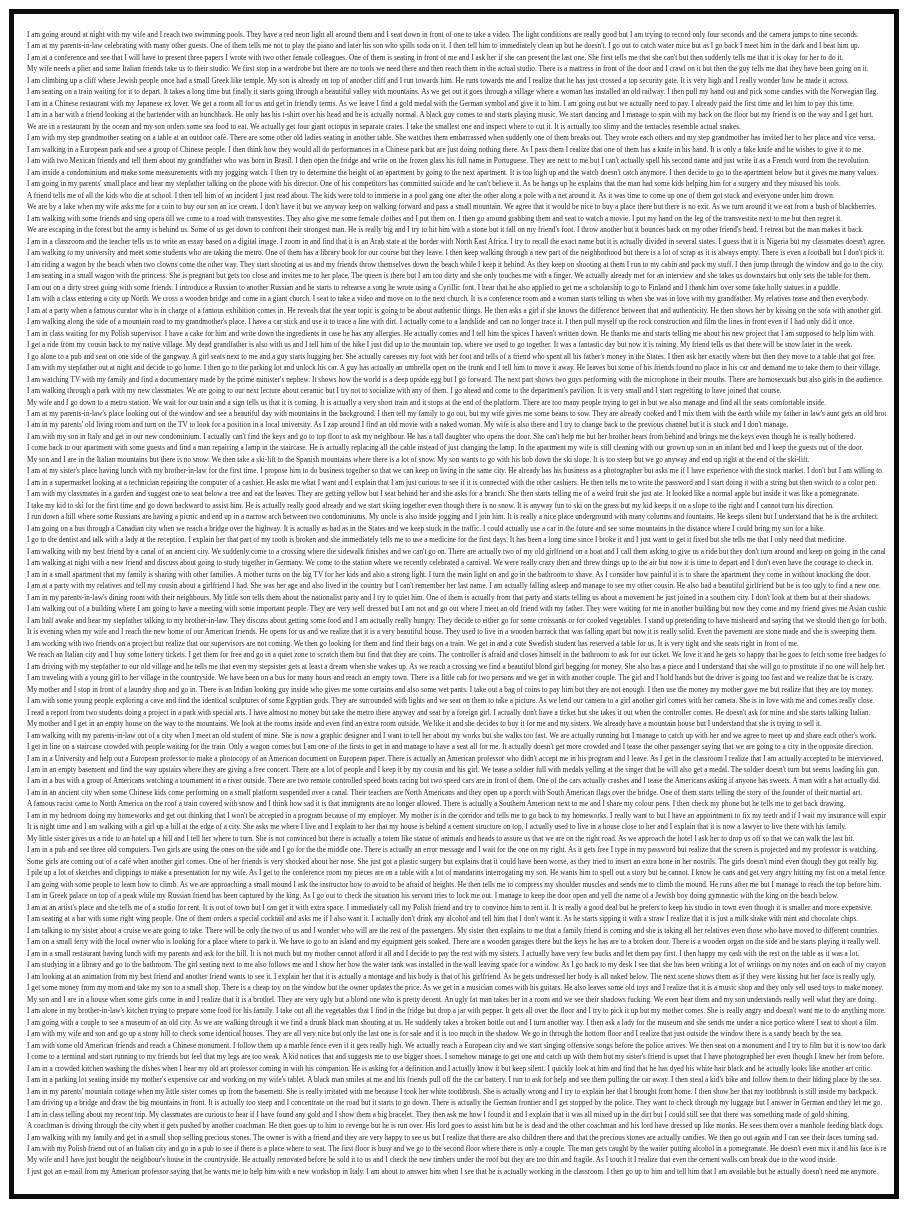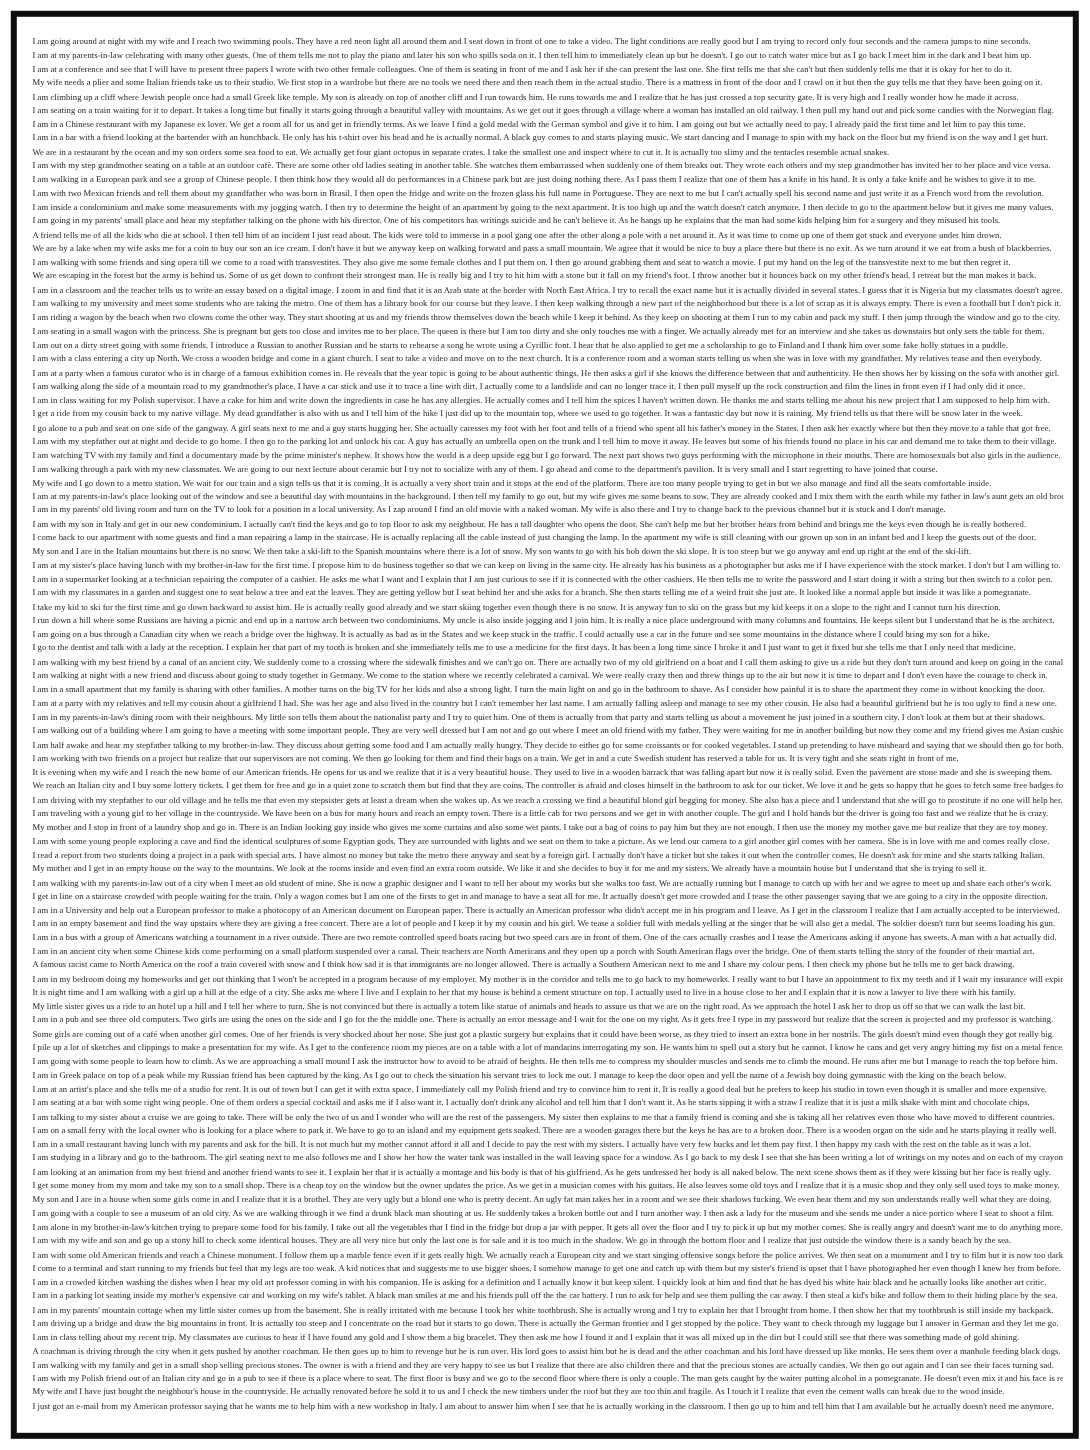--- a/index.html
+++ b/index.html
@@ -56,21 +56,21 @@
         <div class="line">My wife needs a plier and some Italian friends take us to their studio. We first stop in a wardrobe but there are no tools we need there and then reach them in the actual studio. There is a mattress in front of the door and I crawl on it but then the guy tells me that they have been going on it.</div>
         <div class="line">I am climbing up a cliff where Jewish people once had a small Greek like temple. My son is already on top of another cliff and I run towards him. He runs towards me and I realize that he has just crossed a top security gate. It is very high and I really wonder how he made it across.</div>
         <div class="line">I am seating on a train waiting for it to depart. It takes a long time but finally it starts going through a beautiful valley with mountains. As we get out it goes through a village where a woman has installed an old railway. I then pull my hand out and pick some candies with the Norwegian flag.</div>
         <div class="line">I am in a Chinese restaurant with my Japanese ex lover. We get a room all for us and get in friendly terms. As we leave I find a gold medal with the German symbol and give it to him. I am going out but we actually need to pay. I already paid the first time and let him to pay this time.</div>
         <div class="line">I am in a bar with a friend looking at the bartender with an hunchback. He only has his t-shirt over his head and he is actually normal. A black guy comes to and starts playing music. We start dancing and I manage to spin with my back on the floor but my friend is on the way and I get hurt.</div>
         <div class="line">We are in a restaurant by the ocean and my son orders some sea food to eat. We actually get four giant octopus in separate crates. I take the smallest one and inspect where to cut it. It is actually too slimy and the tentacles resemble actual snakes.</div>
         <div class="line">I am with my step grandmother seating on a table at an outdoor cafè. There are some other old ladies seating in another table. She watches them embarrassed when suddenly one of them breaks out. They wrote each others and my step grandmother has invited her to her place and vice versa.</div>
         <div class="line">I am walking in a European park and see a group of Chinese people. I then think how they would all do performances in a Chinese park but are just doing nothing there. As I pass them I realize that one of them has a knife in his hand. It is only a fake knife and he wishes to give it to me.</div>
         <div class="line">I am with two Mexican friends and tell them about my grandfather who was born in Brasil. I then open the fridge and write on the frozen glass his full name in Portuguese. They are next to me but I can't actually spell his second name and just write it as a French word from the revolution.</div>
         <div class="line">I am inside a condominium and make some measurements with my jogging watch. I then try to determine the height of an apartment by going to the next apartment. It is too high up and the watch doesn't catch anymore. I then decide to go to the apartment below but it gives me many values.</div>
-        <div class="line">I am going in my parents' small place and hear my stepfather talking on the phone with his director. One of his competitors has writings suicide and he can't believe it. As he hangs up he explains that the man had some kids helping him for a surgery and they misused his tools.</div>
+        <div class="line">I am going in my parents' small place and hear my stepfather talking on the phone with his director. One of his competitors has committed suicide and he can't believe it. As he hangs up he explains that the man had some kids helping him for a surgery and they misused his tools.</div>
         <div class="line">A friend tells me of all the kids who die at school. I then tell him of an incident I just read about. The kids were told to immerse in a pool gang one after the other along a pole with a net around it. As it was time to come up one of them got stuck and everyone under him drown.</div>
         <div class="line">We are by a lake when my wife asks me for a coin to buy our son an ice cream. I don't have it but we anyway keep on walking forward and pass a small mountain. We agree that it would be nice to buy a place there but there is no exit. As we turn around it we eat from a bush of blackberries.</div>
         <div class="line">I am walking with some friends and sing opera till we come to a road with transvestites. They also give me some female clothes and I put them on. I then go around grabbing them and seat to watch a movie. I put my hand on the leg of the transvestite next to me but then regret it.</div>
         <div class="line">We are escaping in the forest but the army is behind us. Some of us get down to confront their strongest man. He is really big and I try to hit him with a stone but it fall on my friend's foot. I throw another but it bounces back on my other friend's head. I retreat but the man makes it back.</div>
         <div class="line">I am in a classroom and the teacher tells us to write an essay based on a digital image. I zoom in and find that it is an Arab state at the border with North East Africa. I try to recall the exact name but it is actually divided in several states. I guess that it is Nigeria but my classmates doesn't agree.</div>
         <div class="line">I am walking to my university and meet some students who are taking the metro. One of them has a library book for our course but they leave. I then keep walking through a new part of the neighborhood but there is a lot of scrap as it is always empty. There is even a football but I don't pick it.</div>
         <div class="line">I am riding a wagon by the beach when two clowns come the other way. They start shooting at us and my friends throw themselves down the beach while I keep it behind. As they keep on shooting at them I run to my cabin and pack my stuff. I then jump through the window and go to the city.</div>
         <div class="line">I am seating in a small wagon with the princess. She is pregnant but gets too close and invites me to her place. The queen is there but I am too dirty and she only touches me with a finger. We actually already met for an interview and she takes us downstairs but only sets the table for them.</div>
         <div class="line">I am out on a dirty street going with some friends. I introduce a Russian to another Russian and he starts to rehearse a song he wrote using a Cyrillic font. I hear that he also applied to get me a scholarship to go to Finland and I thank him over some fake holly statues in a puddle.</div>
         <div class="line">I am with a class entering a city up North. We cross a wooden bridge and come in a giant church. I seat to take a video and move on to the next church. It is a conference room and a woman starts telling us when she was in love with my grandfather. My relatives tease and then everybody.</div>
@@ -95,22 +95,22 @@
         <div class="line">I run down a hill where some Russians are having a picnic and end up in a narrow arch between two condominiums. My uncle is also inside jogging and I join him. It is really a nice place underground with many columns and fountains. He keeps silent but I understand that he is the architect.</div>
         <div class="line">I am going on a bus through a Canadian city when we reach a bridge over the highway. It is actually as bad as in the States and we keep stuck in the traffic. I could actually use a car in the future and see some mountains in the distance where I could bring my son for a hike.</div>
         <div class="line">I go to the dentist and talk with a lady at the reception. I explain her that part of my tooth is broken and she immediately tells me to use a medicine for the first days. It has been a long time since I broke it and I just want to get it fixed but she tells me that I only need that medicine.</div>
         <div class="line">I am walking with my best friend by a canal of an ancient city. We suddenly come to a crossing where the sidewalk finishes and we can't go on. There are actually two of my old girlfriend on a boat and I call them asking to give us a ride but they don't turn around and keep on going in the canal.</div>
         <div class="line">I am walking at night with a new friend and discuss about going to study together in Germany. We come to the station where we recently celebrated a carnival. We were really crazy then and threw things up to the air but now it is time to depart and I don't even have the courage to check in.</div>
         <div class="line">I am in a small apartment that my family is sharing with other families. A mother turns on the big TV for her kids and also a strong light. I turn the main light on and go in the bathroom to shave. As I consider how painful it is to share the apartment they come in without knocking the door.</div>
         <div class="line">I am at a party with my relatives and tell my cousin about a girlfriend I had. She was her age and also lived in the country but I can't remember her last name. I am actually falling asleep and manage to see my other cousin. He also had a beautiful girlfriend but he is too ugly to find a new one.</div>
         <div class="line">I am in my parents-in-law's dining room with their neighbours. My little son tells them about the nationalist party and I try to quiet him. One of them is actually from that party and starts telling us about a movement he just joined in a southern city. I don't look at them but at their shadows.</div>
         <div class="line">I am walking out of a building where I am going to have a meeting with some important people. They are very well dressed but I am not and go out where I meet an old friend with my father. They were waiting for me in another building but now they come and my friend gives me Asian cushions.</div>
         <div class="line">I am half awake and hear my stepfather talking to my brother-in-law. They discuss about getting some food and I am actually really hungry. They decide to either go for some croissants or for cooked vegetables. I stand up pretending to have misheard and saying that we should then go for both.</div>
+        <div class="line">It is evening when my wife and I reach the new home of our American friends. He opens for us and we realize that it is a very beautiful house. They used to live in a wooden barrack that was falling apart but now it is really solid. Even the pavement are stone made and she is sweeping them.</div>
         <div class="line">I am working with two friends on a project but realize that our supervisors are not coming. We then go looking for them and find their bags on a train. We get in and a cute Swedish student has reserved a table for us. It is very tight and she seats right in front of me.</div>
-        <div class="line">It is evening when my wife and I reach the new home of our American friends. He opens for us and we realize that it is a very beautiful house. They used to live in a wooden barrack that was falling apart but now it is really solid. Even the pavement are stone made and she is sweeping them.</div>
         <div class="line">We reach an Italian city and I buy some lottery tickets. I get them for free and go in a quiet zone to scratch them but find that they are coins. The controller is afraid and closes himself in the bathroom to ask for our ticket. We love it and he gets so happy that he goes to fetch some free badges for us.</div>
         <div class="line">I am driving with my stepfather to our old village and he tells me that even my stepsister gets at least a dream when she wakes up. As we reach a crossing we find a beautiful blond girl begging for money. She also has a piece and I understand that she will go to prostitute if no one will help her.</div>
         <div class="line">I am traveling with a young girl to her village in the countryside. We have been on a bus for many hours and reach an empty town. There is a little cab for two persons and we get in with another couple. The girl and I hold hands but the driver is going too fast and we realize that he is crazy.</div>
         <div class="line">My mother and I stop in front of a laundry shop and go in. There is an Indian looking guy inside who gives me some curtains and also some wet pants. I take out a bag of coins to pay him but they are not enough. I then use the money my mother gave me but realize that they are toy money.</div>
         <div class="line">I am with some young people exploring a cave and find the identical sculptures of some Egyptian gods. They are surrounded with lights and we seat on them to take a picture. As we lend our camera to a girl another girl comes with her camera. She is in love with me and comes really close.</div>
         <div class="line">I read a report from two students doing a project in a park with special arts. I have almost no money but take the metro there anyway and seat by a foreign girl. I actually don't have a ticket but she takes it out when the controller comes. He doesn't ask for mine and she starts talking Italian.</div>
         <div class="line">My mother and I get in an empty house on the way to the mountains. We look at the rooms inside and even find an extra room outside. We like it and she decides to buy it for me and my sisters. We already have a mountain house but I understand that she is trying to sell it.</div>
         <div class="line">I am walking with my parents-in-law out of a city when I meet an old student of mine. She is now a graphic designer and I want to tell her about my works but she walks too fast. We are actually running but I manage to catch up with her and we agree to meet up and share each other's work.</div>
         <div class="line">I get in line on a staircase crowded with people waiting for the train. Only a wagon comes but I am one of the firsts to get in and manage to have a seat all for me. It actually doesn't get more crowded and I tease the other passenger saying that we are going to a city in the opposite direction.</div>
         <div class="line">I am in a University and help out a European professor to make a photocopy of an American document on European paper. There is actually an American professor who didn't accept me in his program and I leave. As I get in the classroom I realize that I am actually accepted to be interviewed.</div>
@@ -128,22 +128,22 @@
         <div class="line">I am in Greek palace on top of a peak while my Russian friend has been captured by the king. As I go out to check the situation his servant tries to lock me out. I manage to keep the door open and yell the name of a Jewish boy doing gymnastic with the king on the beach below.</div>
         <div class="line">I am at an artist's place and she tells me of a studio for rent. It is out of town but I can get it with extra space. I immediately call my Polish friend and try to convince him to rent it. It is really a good deal but he prefers to keep his studio in town even though it is smaller and more expensive.</div>
         <div class="line">I am seating at a bar with some right wing people. One of them orders a special cocktail and asks me if I also want it. I actually don't drink any alcohol and tell him that I don't want it. As he starts sipping it with a straw I realize that it is just a milk shake with mint and chocolate chips.</div>
         <div class="line">I am talking to my sister about a cruise we are going to take. There will be only the two of us and I wonder who will are the rest of the passengers. My sister then explains to me that a family friend is coming and she is taking all her relatives even those who have moved to different countries.</div>
         <div class="line">I am on a small ferry with the local owner who is looking for a place where to park it. We have to go to an island and my equipment gets soaked. There are a wooden garages there but the keys he has are to a broken door. There is a wooden organ on the side and he starts playing it really well.</div>
         <div class="line">I am in a small restaurant having lunch with my parents and ask for the bill. It is not much but my mother cannot afford it all and I decide to pay the rest with my sisters. I actually have very few bucks and let them pay first. I then happy my cash with the rest on the table as it was a lot.</div>
         <div class="line">I am studying in a library and go to the bathroom. The girl seating next to me also follows me and I show her how the water tank was installed in the wall leaving space for a window. As I go back to my desk I see that she has been writing a lot of writings on my notes and on each of my crayons.</div>
         <div class="line">I am looking at an animation from my best friend and another friend wants to see it. I explain her that it is actually a montage and his body is that of his girlfriend. As he gets undressed her body is all naked below. The next scene shows them as if they were kissing but her face is really ugly.</div>
         <div class="line">I get some money from my mom and take my son to a small shop. There is a cheap toy on the window but the owner updates the price. As we get in a musician comes with his guitars. He also leaves some old toys and I realize that it is a music shop and they only sell used toys to make money.</div>
         <div class="line">My son and I are in a house when some girls come in and I realize that it is a brothel. They are very ugly but a blond one who is pretty decent. An ugly fat man takes her in a room and we see their shadows fucking. We even hear them and my son understands really well what they are doing.</div>
+        <div class="line">I am alone in my brother-in-law's kitchen trying to prepare some food for his family. I take out all the vegetables that I find in the fridge but drop a jar with pepper. It gets all over the floor and I try to pick it up but my mother comes. She is really angry and doesn't want me to do anything more.</div>
         <div class="line">I am going with a couple to see a museum of an old city. As we are walking through it we find a drunk black man shouting at us. He suddenly takes a broken bottle out and I turn another way. I then ask a lady for the museum and she sends me under a nice portico where I seat to shoot a film.</div>
-        <div class="line">I am alone in my brother-in-law's kitchen trying to prepare some food for his family. I take out all the vegetables that I find in the fridge but drop a jar with pepper. It gets all over the floor and I try to pick it up but my mother comes. She is really angry and doesn't want me to do anything more.</div>
         <div class="line">I am with my wife and son and go up a stony hill to check some identical houses. They are all very nice but only the last one is for sale and it is too much in the shadow. We go in through the bottom floor and I realize that just outside the window there is a sandy beach by the sea.</div>
         <div class="line">I am with some old American friends and reach a Chinese monument. I follow them up a marble fence even if it gets really high. We actually reach a European city and we start singing offensive songs before the police arrives. We then seat on a monument and I try to film but it is now too dark.</div>
         <div class="line">I come to a terminal and start running to my friends but feel that my legs are too weak. A kid notices that and suggests me to use bigger shoes. I somehow manage to get one and catch up with them but my sister's friend is upset that I have photographed her even though I knew her from before.</div>
         <div class="line">I am in a crowded kitchen washing the dishes when I hear my old art professor coming in with his companion. He is asking for a definition and I actually know it but keep silent. I quickly look at him and find that he has dyed his white hair black and he actually looks like another art critic.</div>
         <div class="line">I am in a parking lot seating inside my mother's expensive car and working on my wife's tablet. A black man smiles at me and his friends pull off the the car battery. I run to ask for help and see them pulling the car away. I then steal a kid's bike and follow them to their hiding place by the sea.</div>
         <div class="line">I am in my parents' mountain cottage when my little sister comes up from the basement. She is really irritated with me because I took her white toothbrush. She is actually wrong and I try to explain her that I brought from home. I then show her that my toothbrush is still inside my backpack.</div>
         <div class="line">I am driving up a bridge and draw the big mountains in front. It is actually too steep and I concentrate on the road but it starts to go down. There is actually the German frontier and I get stopped by the police. They want to check through my luggage but I answer in German and they let me go.</div>
         <div class="line">I am in class telling about my recent trip. My classmates are curious to hear if I have found any gold and I show them a big bracelet. They then ask me how I found it and I explain that it was all mixed up in the dirt but I could still see that there was something made of gold shining.</div>
         <div class="line">A coachman is driving through the city when it gets pushed by another coachman. He then goes up to him to revenge but he is run over. His lord goes to assist him but he is dead and the other coachman and his lord have dressed up like monks. He sees them over a manhole feeding black dogs.</div>
         <div class="line">I am walking with my family and get in a small shop selling precious stones. The owner is with a friend and they are very happy to see us but I realize that there are also children there and that the precious stones are actually candies. We then go out again and I can see their faces turning sad.</div>

